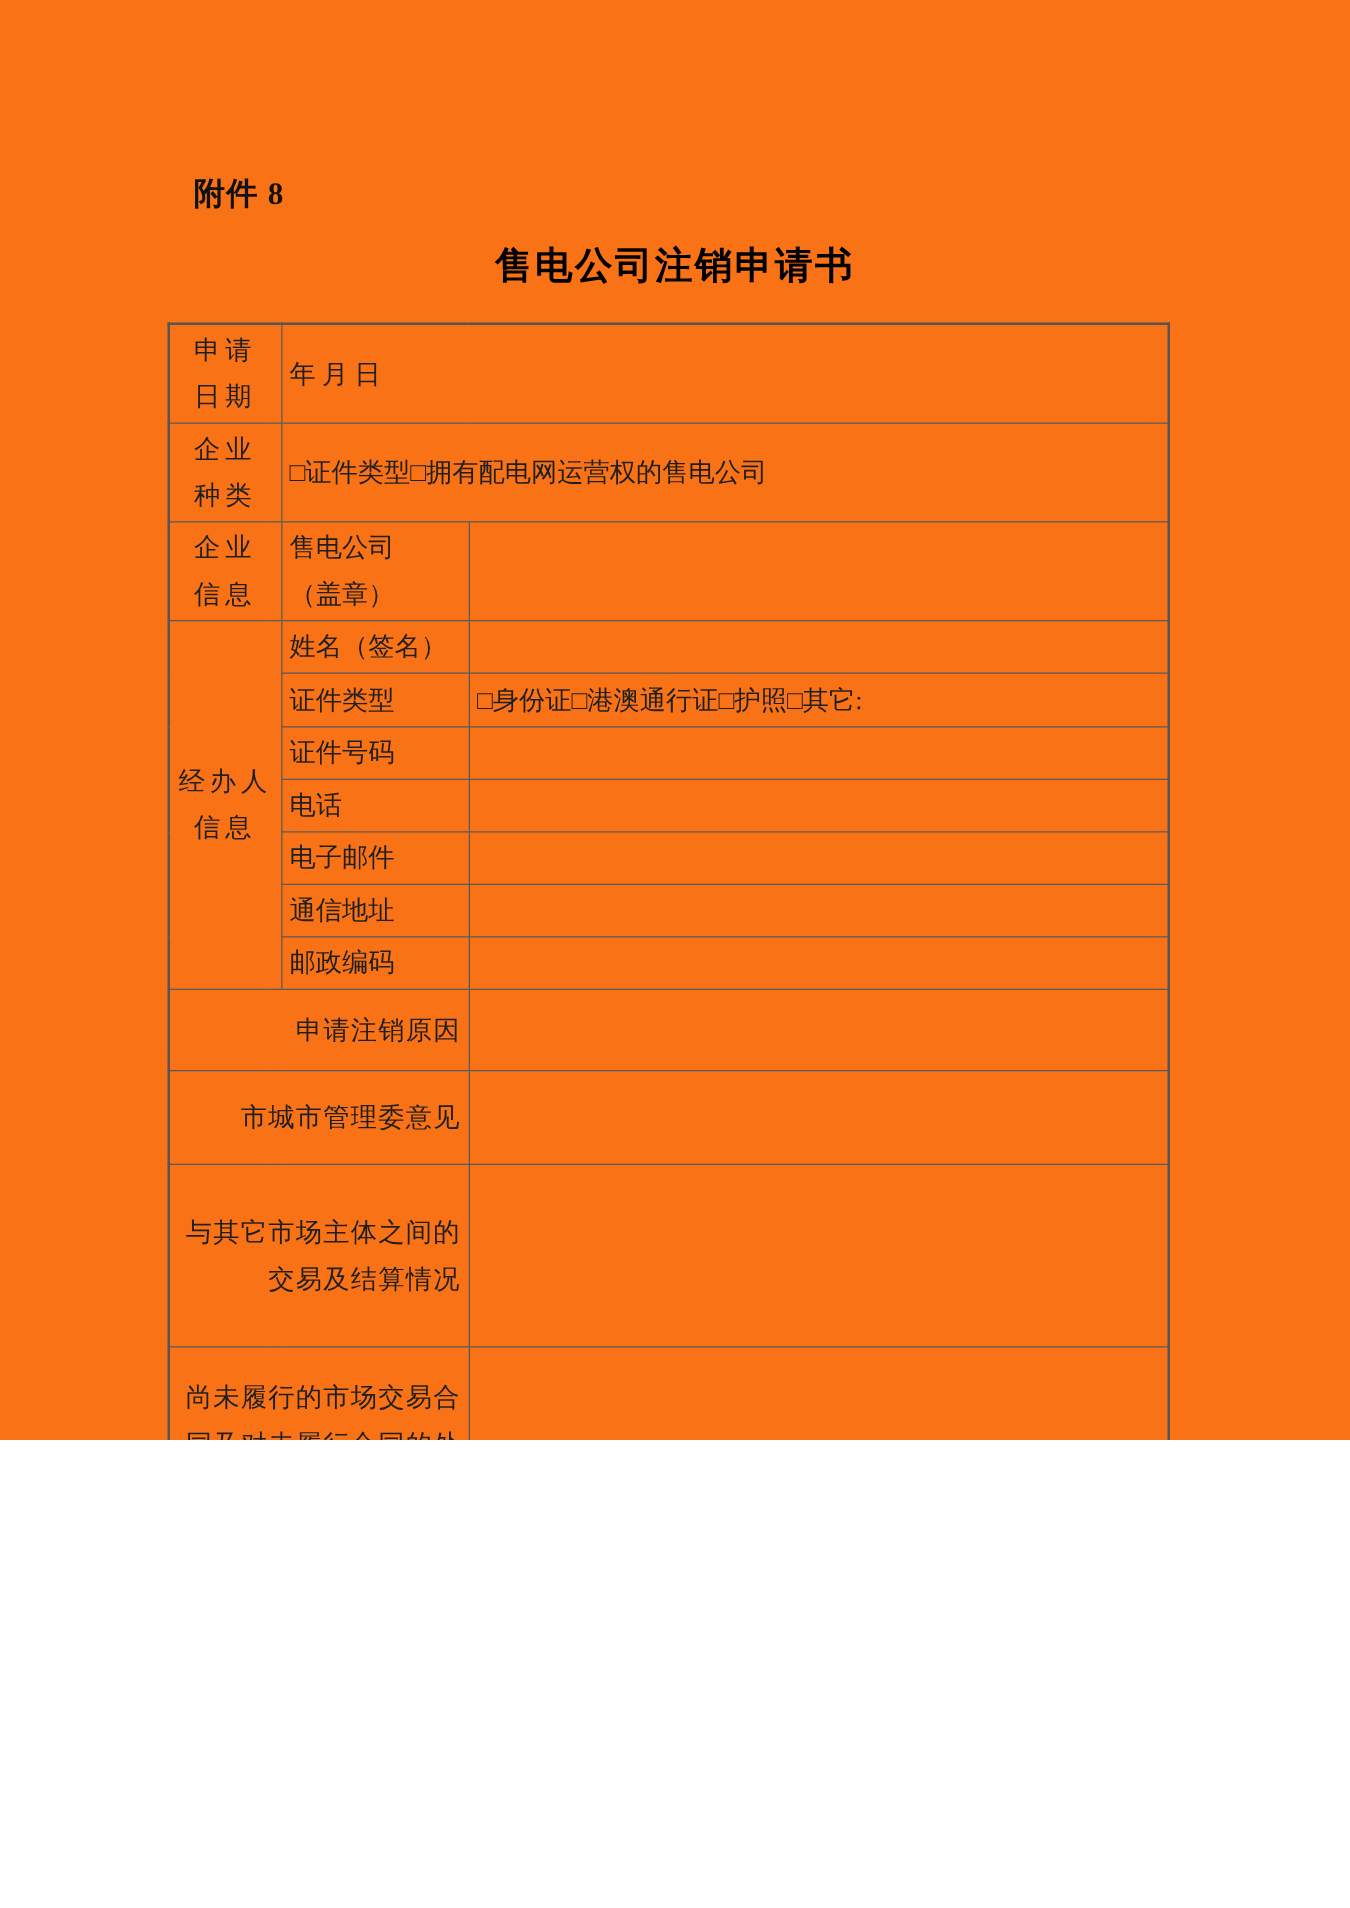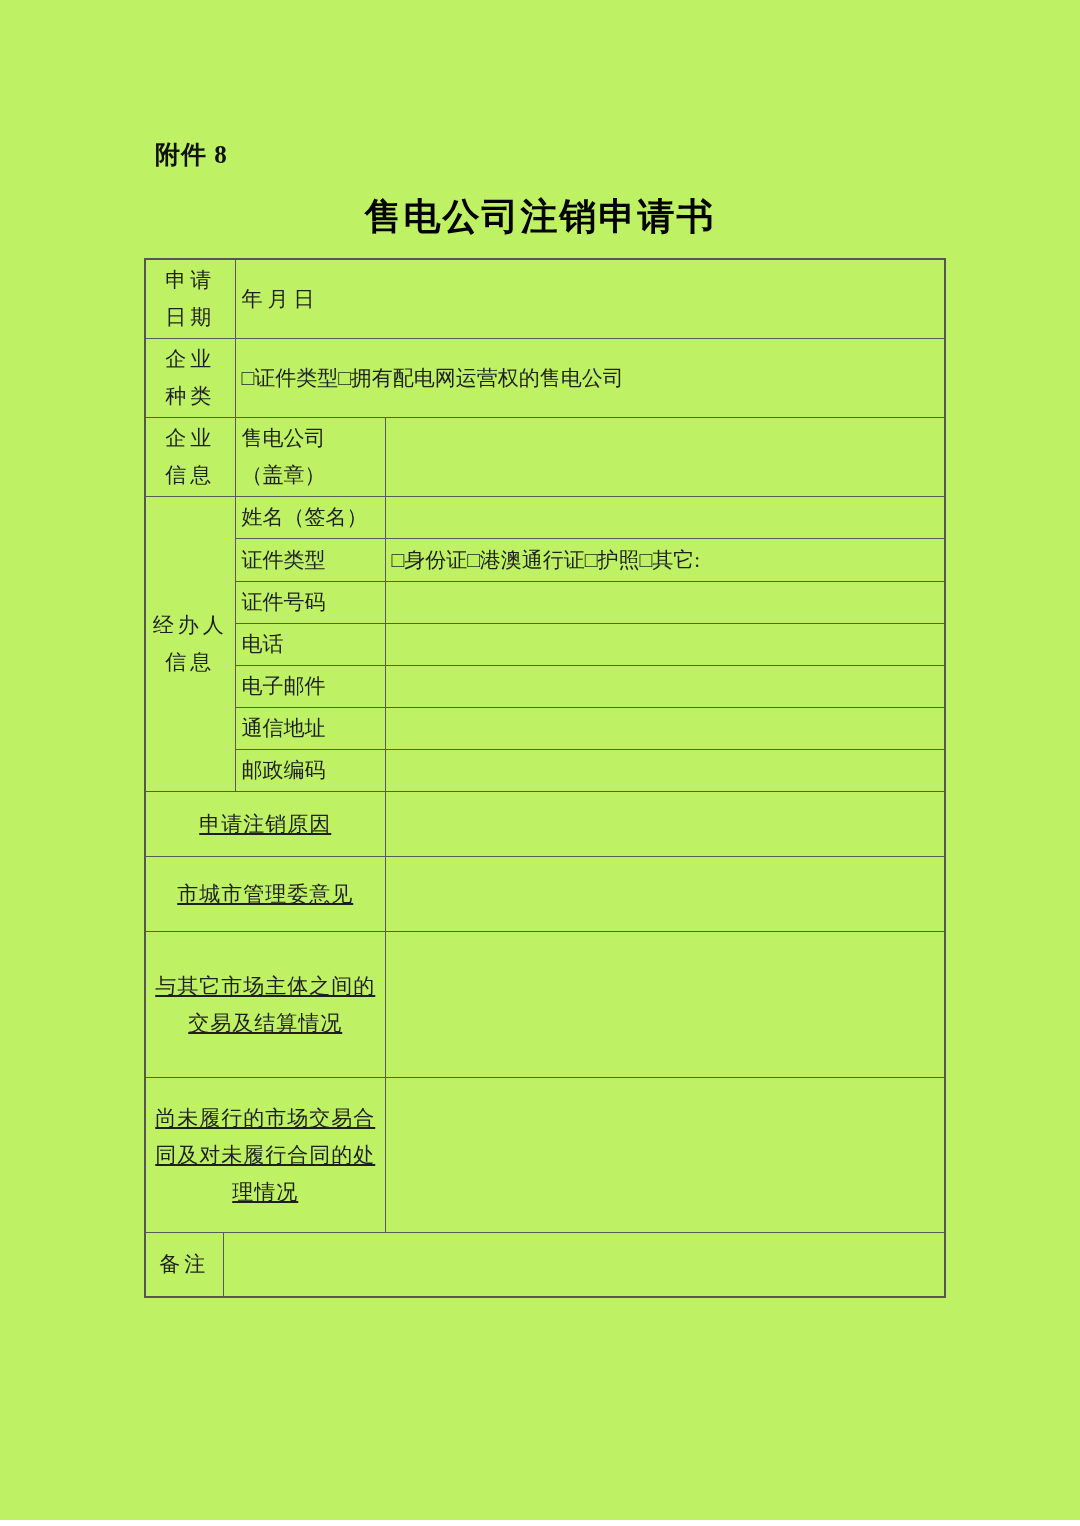--- a/index.html
+++ b/index.html
@@ -1,49 +1,49 @@
 <!DOCTYPE html>
 <html><head>
 <meta charset="utf-8">
 <style>
   * { box-sizing: border-box; }
   html, body { margin: 0; padding: 0; background: #ffffff; }
   .page {
     position: relative;
     width: 1080px;
-    height: 1520px;
-    background: #bef264;
+    height: 1152px;
+    background: #f97316;
     font-family: "Liberation Serif", "DejaVu Serif", serif;
     color: #1f1f1f;
     overflow: hidden;
   }
   .attachment {
     position: absolute;
     left: 155px;
     top: 138px;
     font-size: 25px;
     font-weight: 700;
     color: #111;
     letter-spacing: 1px;
   }
   .doc-title {
     position: absolute;
     left: 0;
     top: 192px;
     width: 1080px;
     text-align: center;
     font-family: "Liberation Sans", "DejaVu Sans", sans-serif;
-    font-size: 37px;
+    font-size: 30px;
     font-weight: 700;
     color: #000;
     letter-spacing: 2px;
   }
   table.form {
     position: absolute;
-    left: 144px;
+    left: 134px;
     top: 258px;
     width: 800px;
     border-collapse: collapse;
     table-layout: fixed;
     border: 2px solid #555;
   }
   table.form td {
     border: 1.5px solid #5a5a5a;
     font-size: 21px;
     line-height: 37px;
@@ -59,25 +59,24 @@
     padding: 2px 0;
   }
   
   td.sub {
     text-align: left;
     padding-left: 11px;
     white-space: pre-line;
   }
   
   td.wide {
-    text-align: center;
+    text-align: right;
     padding-left: 14px;
     padding-right: 5px;
     letter-spacing: 1px;
-    text-decoration: underline;
   }
   
   td.val { text-align: left; padding-left: 12px; }
   td.val-date { text-align: left; padding-left: 55px; letter-spacing: 5px; }
   
   tr.r1  { height: 63px; }
   tr.r2  { height: 64px; }
   tr.r3  { height: 63px; }
   tr.r4  { height: 42px; }
   tr.r5  { height: 43px; }

